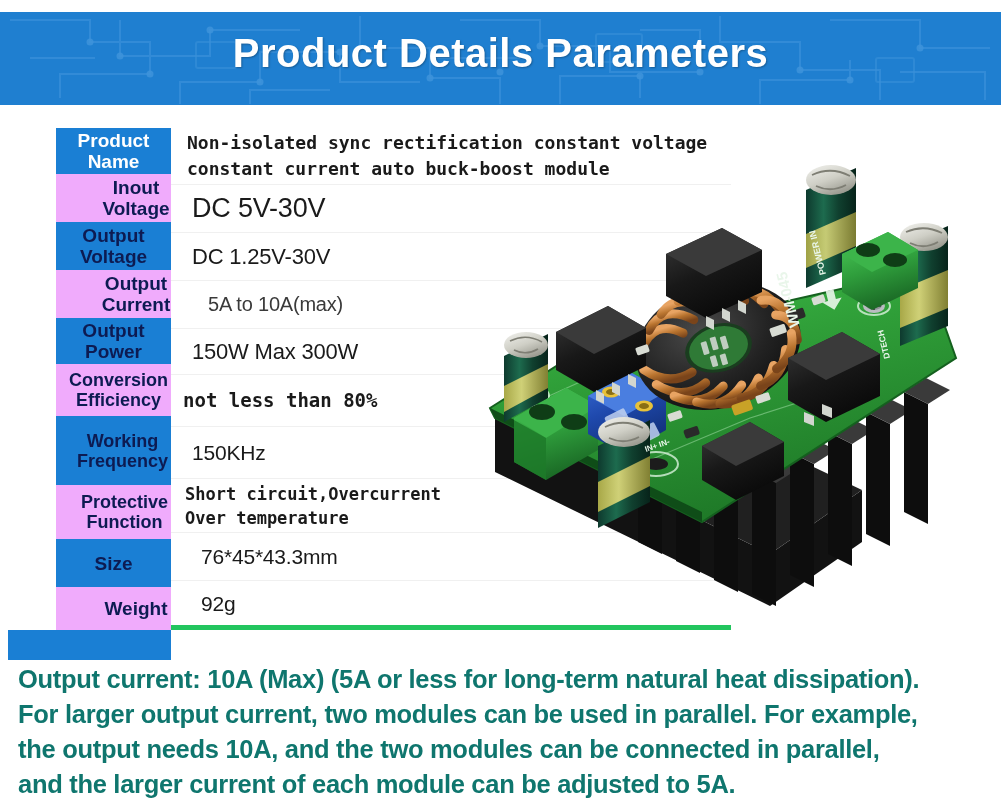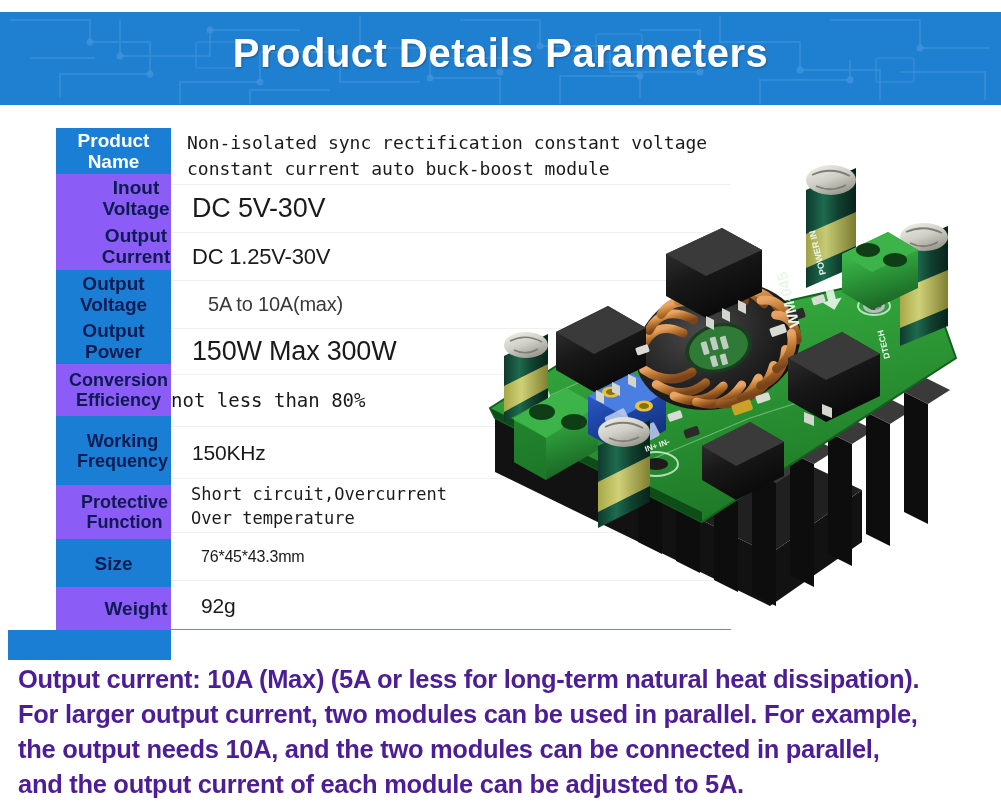--- a/index.html
+++ b/index.html
@@ -63,21 +63,21 @@
     text-align: center;
     font-weight: bold;
     font-size: 19px;
     line-height: 21px;
     color: #0d1b52;
     box-sizing: border-box;
     padding: 0 3px;
     margin-left: 48px;
   }
   .label-cell.dark  { background: #1a7fd4; }
-  .label-cell.light { background: #8b5cf6; padding-left: 48px; }
+  .label-cell.light { background: #f0abfc; padding-left: 48px; }
   .label-cell.head  { color: #ffffff; }
   .label-cell.two-line { font-size: 18px; line-height: 20px; justify-content: flex-end; }
   #table-footer-strip {
     height: 30px;
     background: #1a7fd4;
   }
 
   
   #value-column {
     position: absolute;
@@ -92,20 +92,21 @@
     align-items: center;
     border-bottom: 1px solid #f0f0f0;
   }
   .value-row:first-child { border-top: 0; }
   .value-text {
     font-family: "DejaVu Sans Mono", "Liberation Mono", monospace;
     font-size: 19px;
     line-height: 25px;
     color: #1a1a1a;
     white-space: pre-line;
+    font-weight: bold;
   }
   .value-text.sans {
     font-family: "Liberation Sans", sans-serif;
     font-weight: normal;
     letter-spacing: -0.2px;
   }
 
   
   #product-photo {
     position: absolute;
@@ -118,21 +119,21 @@
 
   
   #bottom-note {
     position: absolute;
     left: 18px;
     top: 662px;
     width: 975px;
     font-size: 25.5px;
     line-height: 35px;
     font-weight: bold;
-    color: #4c1d95;
+    color: #0f766e;
     letter-spacing: -0.3px;
     font-family: "Liberation Sans", sans-serif;
   }
   #bottom-note div { white-space: nowrap; }
 </style>
 </head>
 <body>
 
 <div id="header-banner">
   <svg id="header-circuit" viewBox="0 0 1001 93" preserveAspectRatio="none">
@@ -178,25 +179,25 @@
   <div id="header-title">Product Details Parameters</div>
 </div>
 
 <div id="spec-table">
   <div class="label-cell dark head" style="height:46px">
     <span>Product Name</span>
   </div>
   <div class="label-cell light" style="height:48px">
     <span>Inout Voltage</span>
   </div>
+  <div class="label-cell dark" style="height:48px">
+    <span>Output Voltage</span>
+  </div>
   <div class="label-cell light" style="height:48px">
     <span>Output Current</span>
-  </div>
-  <div class="label-cell dark" style="height:48px">
-    <span>Output Voltage</span>
   </div>
   <div class="label-cell dark" style="height:46px">
     <span>Output Power</span>
   </div>
   <div class="label-cell light two-line" style="height:52px">
     <span style="white-space:pre-line">Conversion
 Efficiency</span>
   </div>
   <div class="label-cell dark two-line" style="height:69px">
     <span style="white-space:pre-line">Working
@@ -223,36 +224,36 @@
   <div class="value-row" style="height:48px">
     <span class="value-text sans" style="padding-left:21px;font-size:27px">DC 5V-30V</span>
   </div>
   <div class="value-row" style="height:48px">
     <span class="value-text sans" style="padding-left:21px;font-size:22px">DC 1.25V-30V</span>
   </div>
   <div class="value-row" style="height:48px">
     <span class="value-text sans" style="padding-left:37px;font-size:20px;color:#3a3a3a">5A to 10A(max)</span>
   </div>
   <div class="value-row" style="height:46px">
-    <span class="value-text sans" style="padding-left:21px;font-size:27px">150W  Max 300W</span>
+    <span class="value-text sans" style="padding-left:21px;font-size:22px">150W  Max 300W</span>
   </div>
   <div class="value-row" style="height:52px">
-    <span class="value-text" style="font-size:19px">not less than 80%</span>
+    <span class="value-text" style="padding-left:12px;font-size:19px">not less than 80%</span>
   </div>
   <div class="value-row" style="height:52px">
     <span class="value-text sans" style="padding-left:21px;font-size:21px">150KHz</span>
   </div>
   <div class="value-row" style="height:54px">
-    <span class="value-text" style="padding-left:20px;font-size:17px;line-height:24px">Short circuit,Overcurrent
+    <span class="value-text" style="padding-left:14px;font-size:17px;line-height:24px">Short circuit,Overcurrent
 Over temperature</span>
   </div>
   <div class="value-row" style="height:48px">
-    <span class="value-text sans" style="padding-left:30px;font-size:16px">76*45*43.3mm</span>
-  </div>
-  <div class="value-row" style="height:49px;border-bottom:1px solid #22c55e">
+    <span class="value-text sans" style="padding-left:30px;font-size:21px">76*45*43.3mm</span>
+  </div>
+  <div class="value-row" style="height:49px;border-bottom:5px solid #22c55e">
     <span class="value-text sans" style="padding-left:30px;font-size:21px">92g</span>
   </div>
 </div>
 
 <svg id="product-photo" viewBox="0 0 531 470">
   <defs>
     <linearGradient id="pcbGrad" x1="0" y1="0" x2="0.4" y2="1">
       <stop offset="0%" stop-color="#3fbf4a"></stop>
       <stop offset="45%" stop-color="#2f9e38"></stop>
       <stop offset="100%" stop-color="#1f7a28"></stop>
@@ -503,14 +504,14 @@
     <text x="176" y="302" font-size="8" transform="rotate(-19 176 302)">IN+ IN-</text>
   </g>
 
   <path d="M352 150 L362 140 L362 146 L372 146 L372 154 L362 154 L362 160 Z" fill="#e9f6ea" opacity="0.9" transform="rotate(-104 362 150)"></path>
 </svg>
 
 <div id="bottom-note">
   <div>Output current: 10A (Max) (5A or less for long-term natural heat dissipation).</div>
   <div>For larger output current, two modules can be used in parallel. For example,</div>
   <div>the output needs 10A, and the two modules can be connected in parallel,</div>
-  <div>and the output current of each module can be adjusted to 5A.</div>
+  <div>and the larger current of each module can be adjusted to 5A.</div>
 </div>
 
 </body></html>

